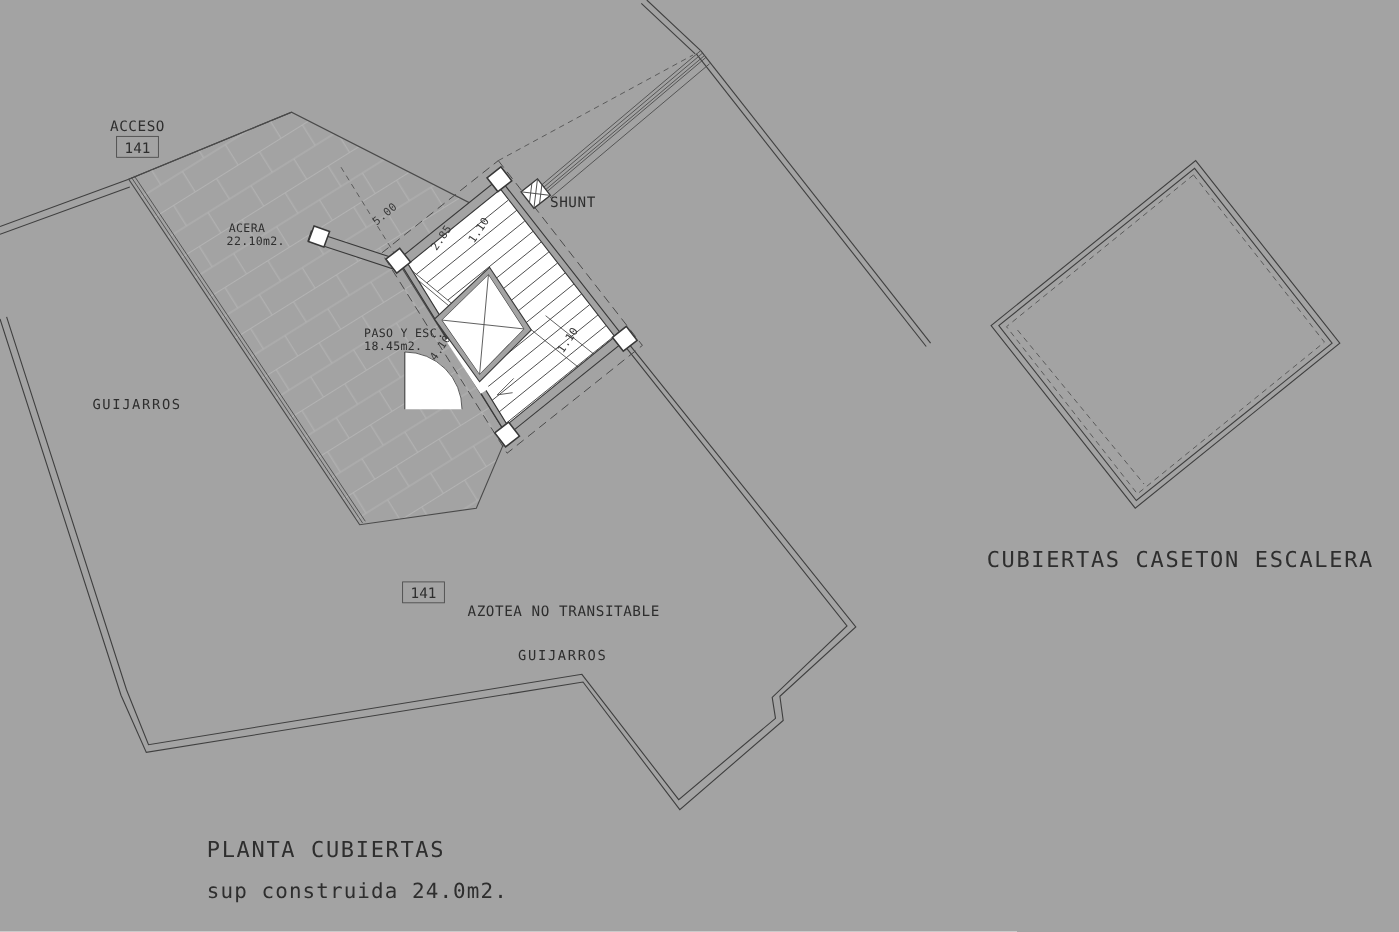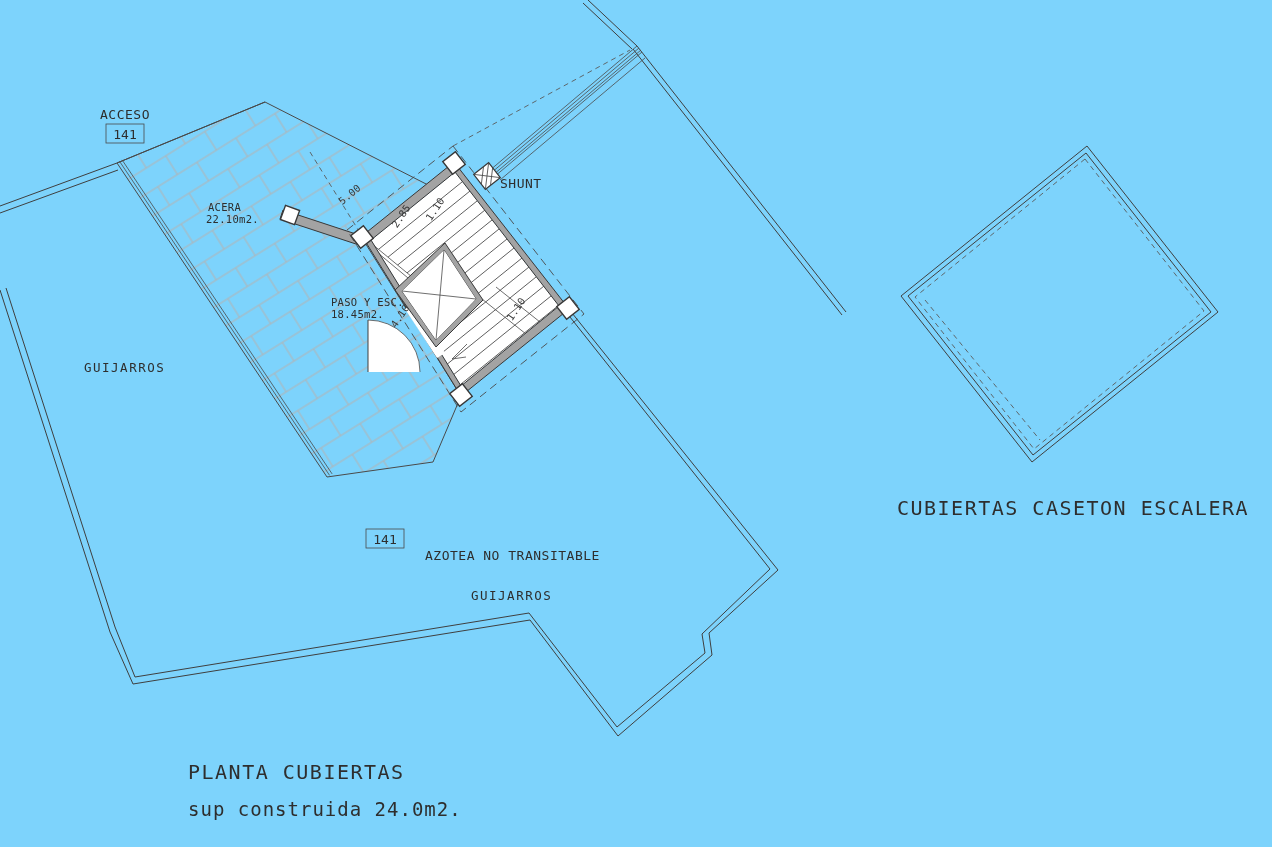--- a/index.html
+++ b/index.html
@@ -1,16 +1,16 @@
 <!DOCTYPE html>
 <html><head>
 <meta charset="utf-8">
 <style>
   html,body{margin:0;padding:0;background:#ffffff;}
-  .page{width:1272px;height:847px;background:#7dd3fc;position:relative;overflow:hidden;}
+  .page{width:1272px;height:847px;background:#a3a3a3;position:relative;overflow:hidden;}
   svg{display:block;}
   text{font-family:"DejaVu Sans Mono","Liberation Mono",monospace;fill:#2e2e2e;}
   .lbl{font-size:13px;letter-spacing:.5px;}
   .lblsp{font-size:12.5px;letter-spacing:1.5px;}
   .lbls{font-size:10.5px;letter-spacing:.3px;}
   .dim{font-size:10px;fill:#3a3a3a;letter-spacing:.3px;}
   .big{font-size:20px;letter-spacing:1.5px;}
   .big2{font-size:19px;letter-spacing:1px;}
   .ref{font-size:13px;}
   .thin{stroke:#3f3f3f;stroke-width:1;fill:none;}

